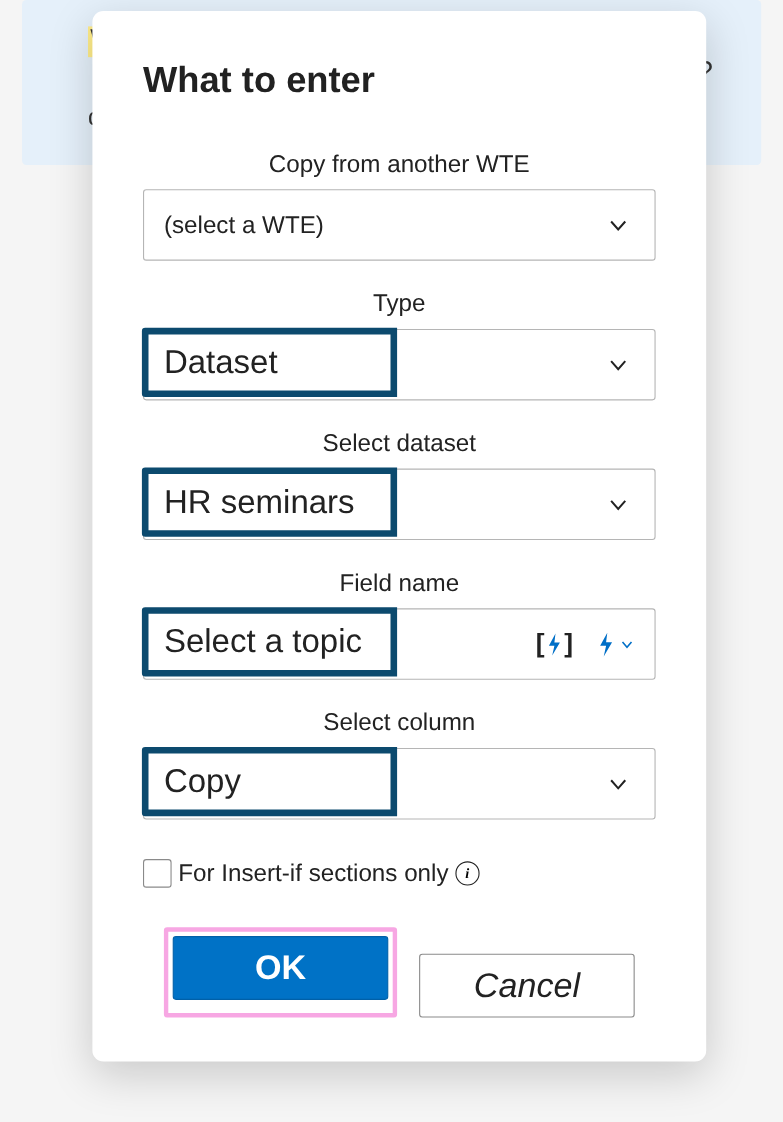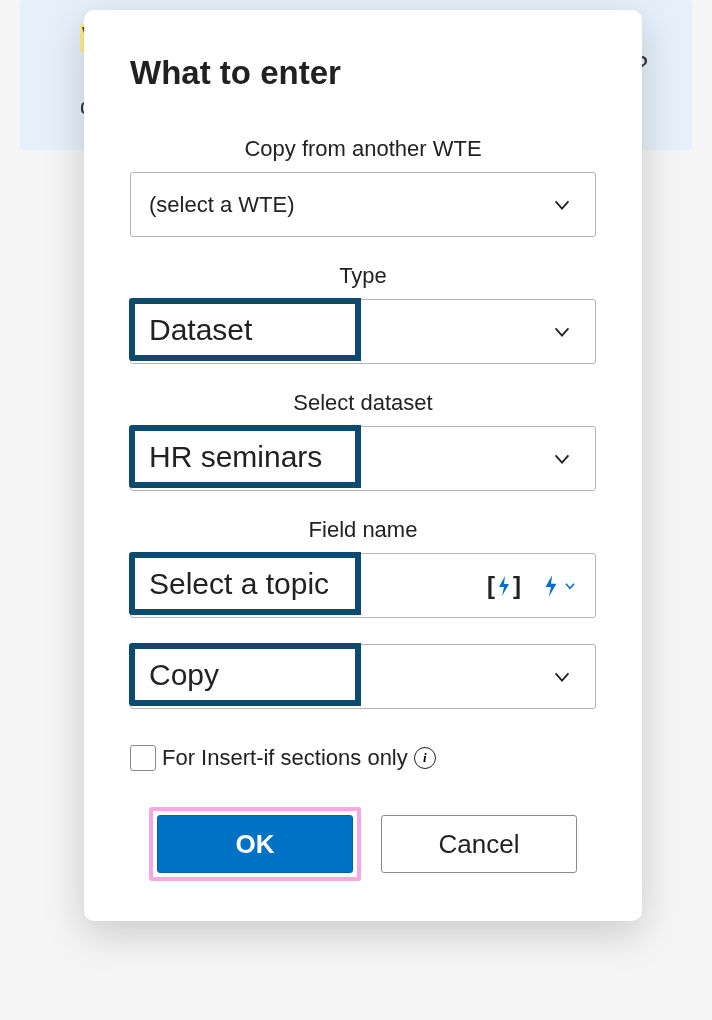--- a/index.html
+++ b/index.html
@@ -172,21 +172,21 @@
       cursor: pointer;
     }
     .button-row {
       display: flex;
       justify-content: center;
       gap: 20px;
     }
     .btn {
       width: 196px;
       height: 58px;
-      font-size: 26px;
+      font-size: 31px;
       border-radius: 3px;
       cursor: pointer;
       display: flex;
       align-items: center;
       justify-content: center;
       text-align: right;
     }
     .btn-primary-wrap {
       border: 4px solid #f7a7e3;
       padding: 4px;
@@ -287,20 +287,21 @@
             <svg class="mini-chevron" viewBox="0 0 24 24">
                 <polyline points="5 8 12 16 19 8"></polyline>
               </svg>
           </span>
         </div>
       </div>
     </div>
   </div>
 
   <div class="form-group">
+    <label class="field-label">Select column</label>
     <div class="select-wrap">
       <div class="select-inner">
         <div class="highlight-box">Copy</div>
         <div style="flex:1"></div>
       </div>
       <div class="chevron">
         <svg viewBox="0 0 24 24">
             <polyline points="5 8 12 16 19 8"></polyline>
           </svg>
       </div>
@@ -310,15 +311,15 @@
   <div class="checkbox-row">
     <div class="checkbox"></div>
     <span class="checkbox-label">For Insert-if sections only</span>
     <span class="info-icon">i</span>
   </div>
 
   <div class="button-row">
     <div class="btn-primary-wrap">
       <div class="btn btn-primary">OK</div>
     </div>
-    <div class="btn btn-secondary" style="margin-top:8px;">Cancel</div>
+    <div class="btn btn-secondary" style="margin-top:24px;font-style:italic;">Cancel</div>
   </div>
 </div>
 
 </body></html>

